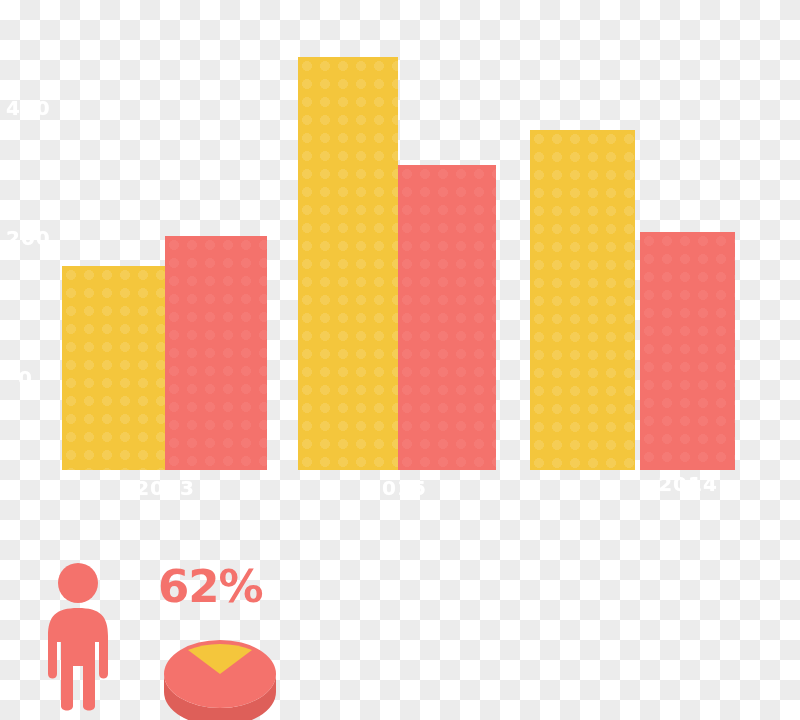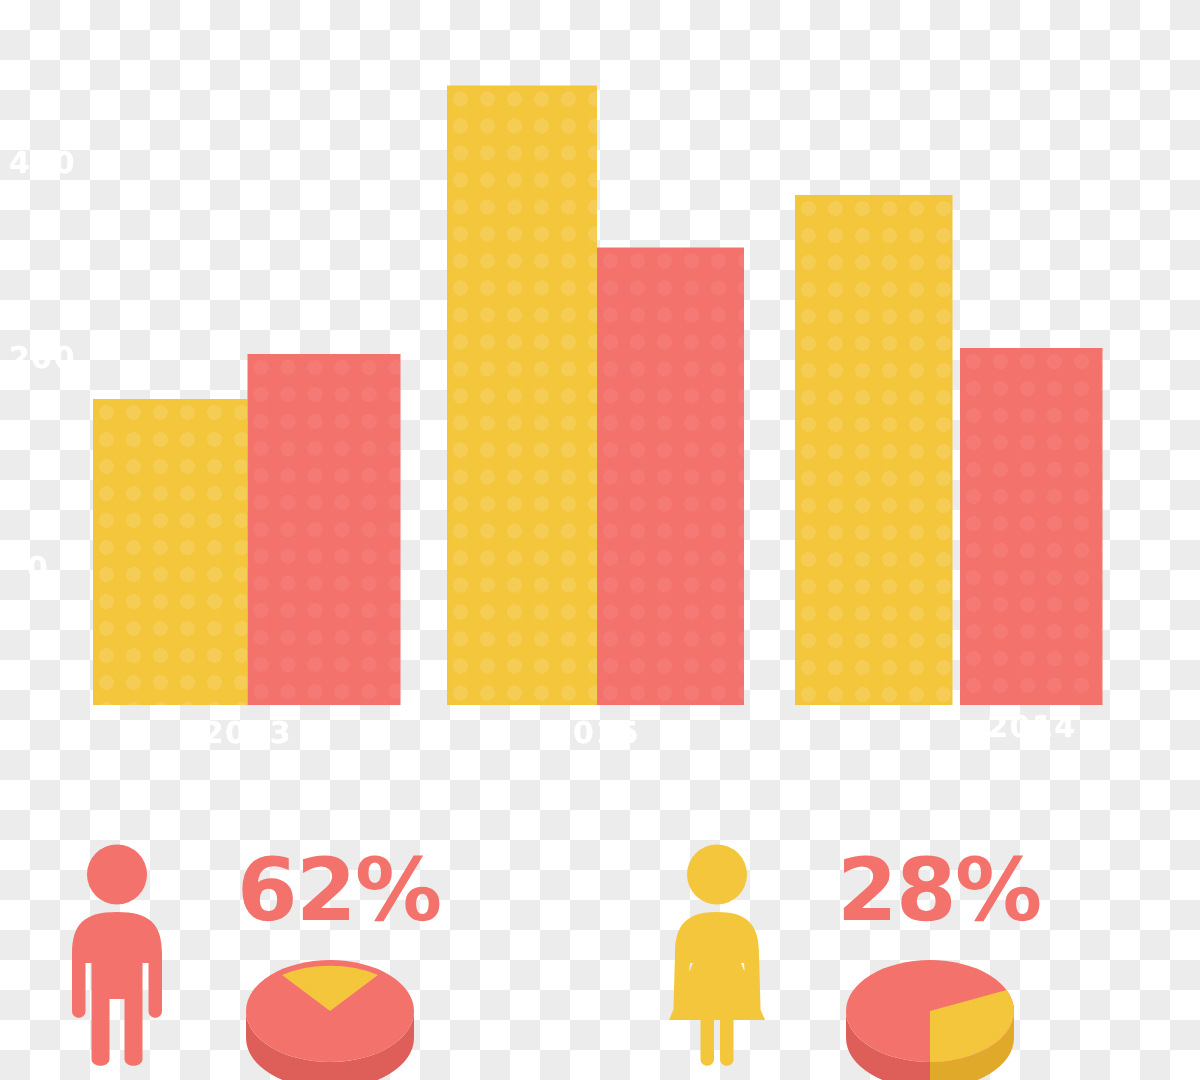--- a/index.html
+++ b/index.html
@@ -91,21 +91,21 @@
   .person-icon {
     position: absolute;
     left: 40px;
     top: 62px;
   }
 
   .pct-label {
     position: absolute;
     left: 158px;
     top: 64px;
-    font-size: 58px;
+    font-size: 45px;
     font-weight: bold;
     color: #F4726C;
     letter-spacing: -1px;
     line-height: 1;
   }
 
   .pie-wrap {
     position: absolute;
     left: 160px;
     top: 128px;
@@ -166,54 +166,14 @@
       <svg class="pie-wrap" width="120" height="92" viewBox="0 0 120 92">
 
         <path d="M4 46 A56 34 0 0 0 116 46 L116 64 A56 34 0 0 1 4 64 Z" fill="#DE5F59"></path>
 
         <ellipse cx="60" cy="46" rx="56" ry="34" fill="#F4726C"></ellipse>
 
         <path d="M60 46 L28 22 A56 34 0 0 1 92 22 Z" fill="#F4C63C"></path>
       </svg>
     </div>
 
-    <div class="stat-block" id="stat-female">
-
-      <svg class="person-icon" width="76" height="150" viewBox="0 0 76 150">
-        <circle cx="38" cy="21" r="20" fill="#F4C63C"></circle>
-        <path d="M38 46
-                 C 18 46, 10 54, 10 74
-                 L 9 110
-                 C 9 117, 18 117, 18 110
-                 L 20 80
-                 L 22 80
-                 L 6 118
-                 L 27 118
-                 L 27 144
-                 C 27 150, 36 150, 36 144
-                 L 36 118
-                 L 40 118
-                 L 40 144
-                 C 40 150, 49 150, 49 144
-                 L 49 118
-                 L 70 118
-                 L 54 80
-                 L 56 80
-                 L 58 110
-                 C 58 117, 67 117, 67 110
-                 L 66 74
-                 C 66 54, 58 46, 38 46 Z" fill="#F4C63C"></path>
-      </svg>
-
-      <div class="pct-label">28%</div>
-
-      <svg class="pie-wrap" width="120" height="92" viewBox="0 0 120 92">
-
-        <path d="M4 46 A56 34 0 0 0 60 80 L60 98 A56 34 0 0 1 4 64 Z" fill="#DE5F59"></path>
-        <path d="M60 80 A56 34 0 0 0 116 46 L116 64 A56 34 0 0 1 60 98 Z" fill="#E0A92A"></path>
-
-        <ellipse cx="60" cy="46" rx="56" ry="34" fill="#F4726C"></ellipse>
-
-        <path d="M60 46 L111 32 A56 34 0 0 1 60 80 Z" fill="#F4C63C"></path>
-      </svg>
-    </div>
   </div>
 </div>
 
 </body></html>

